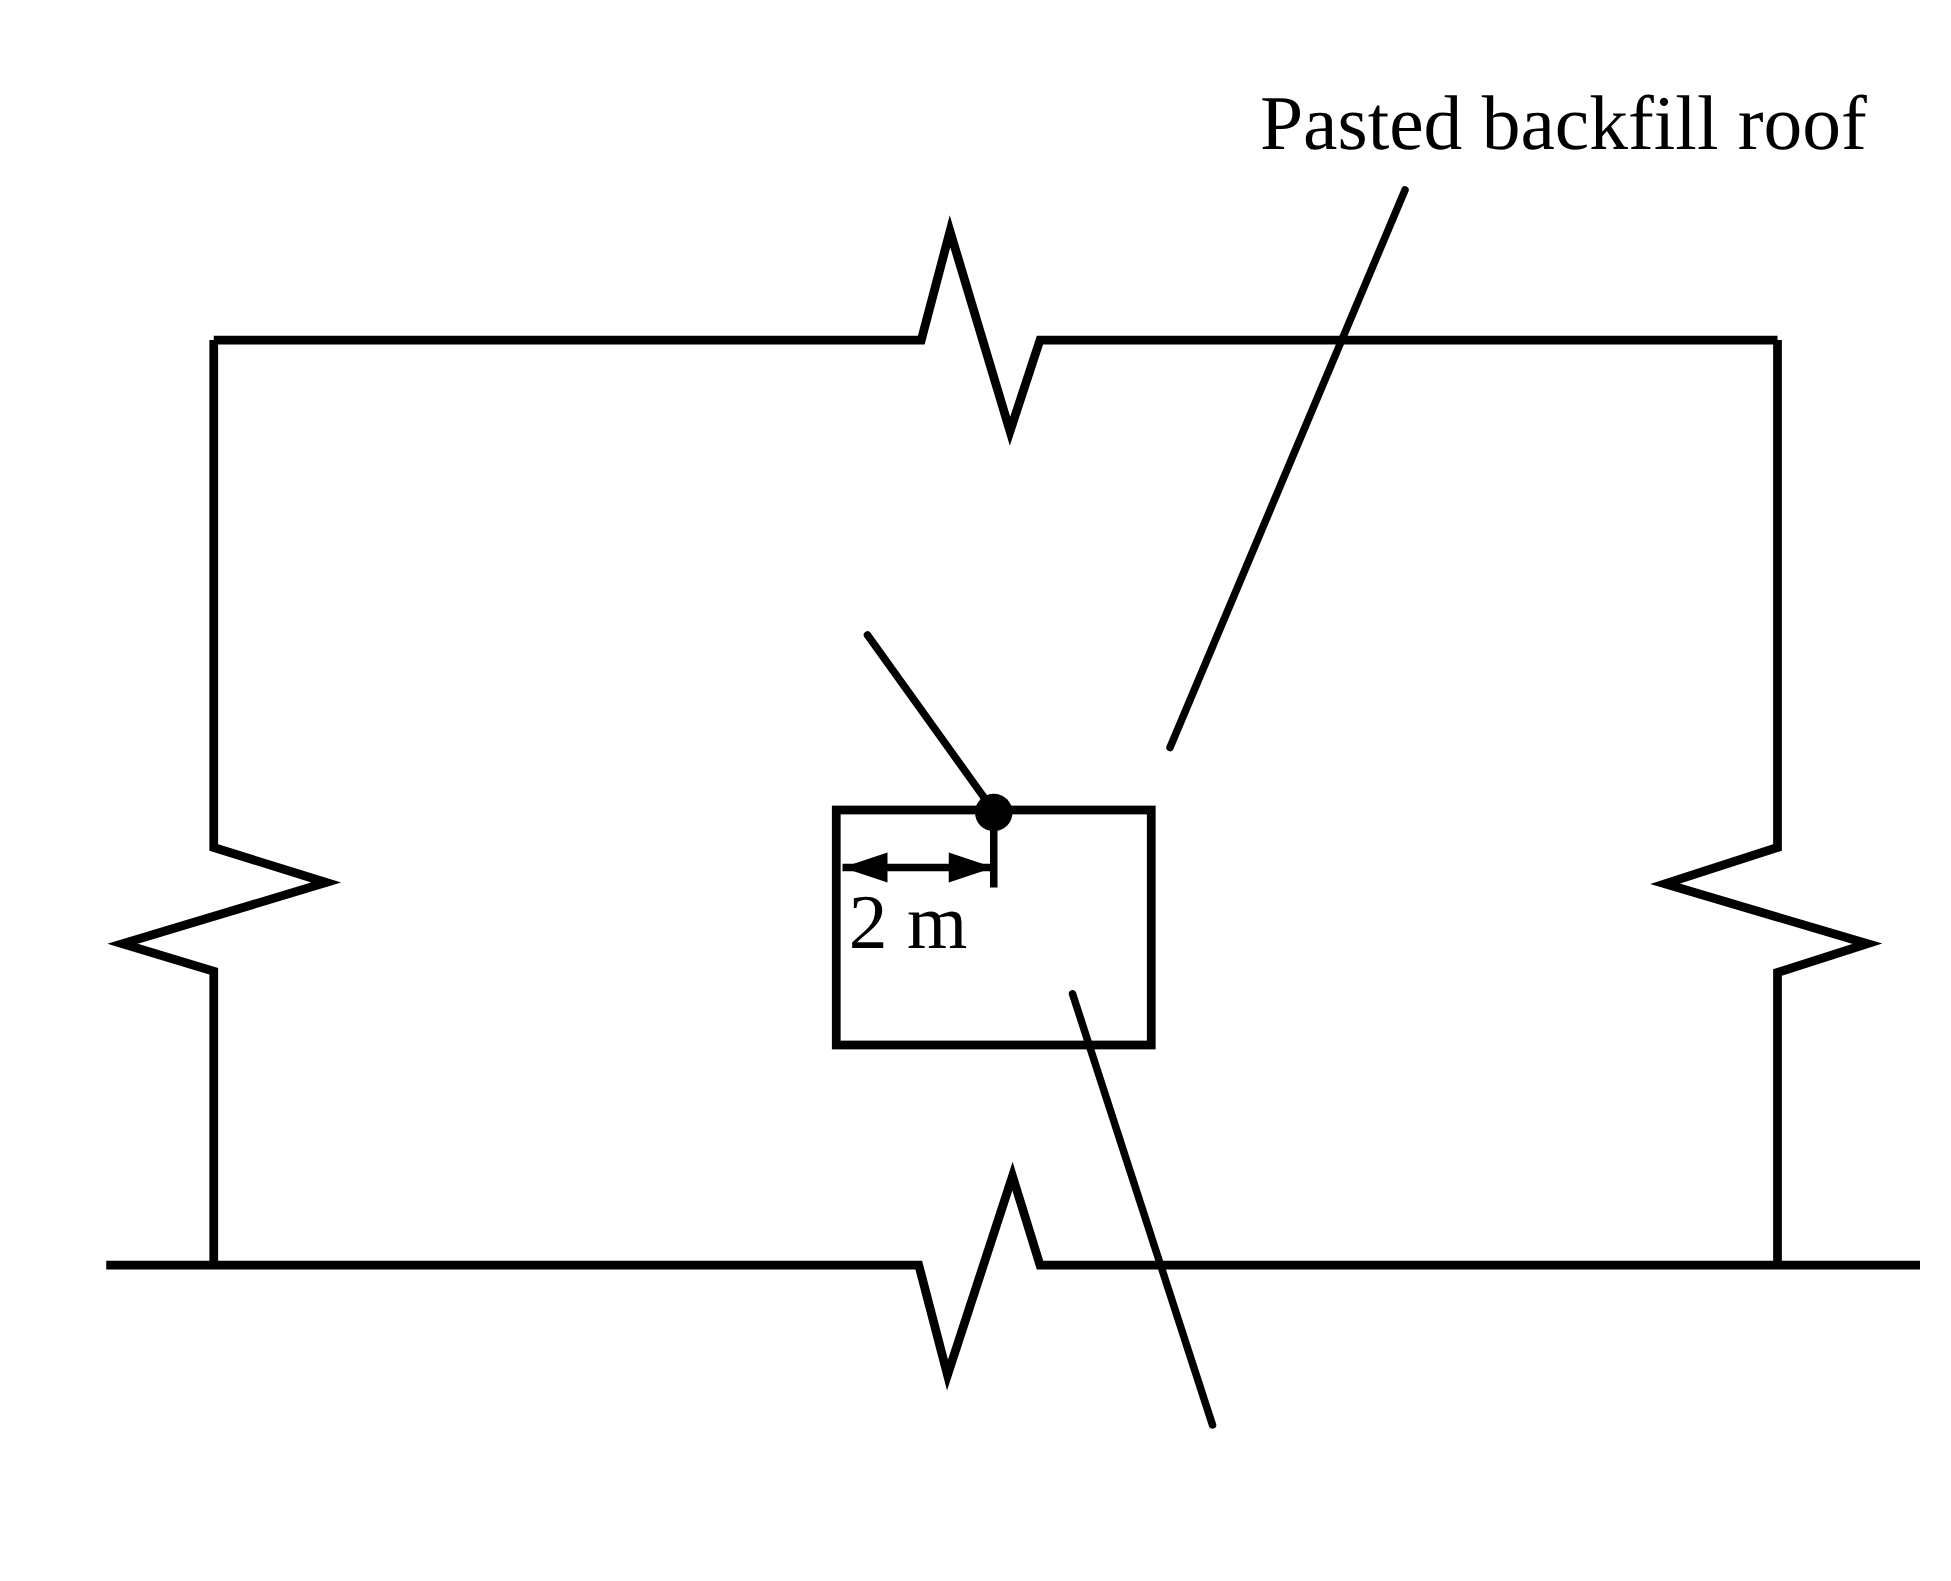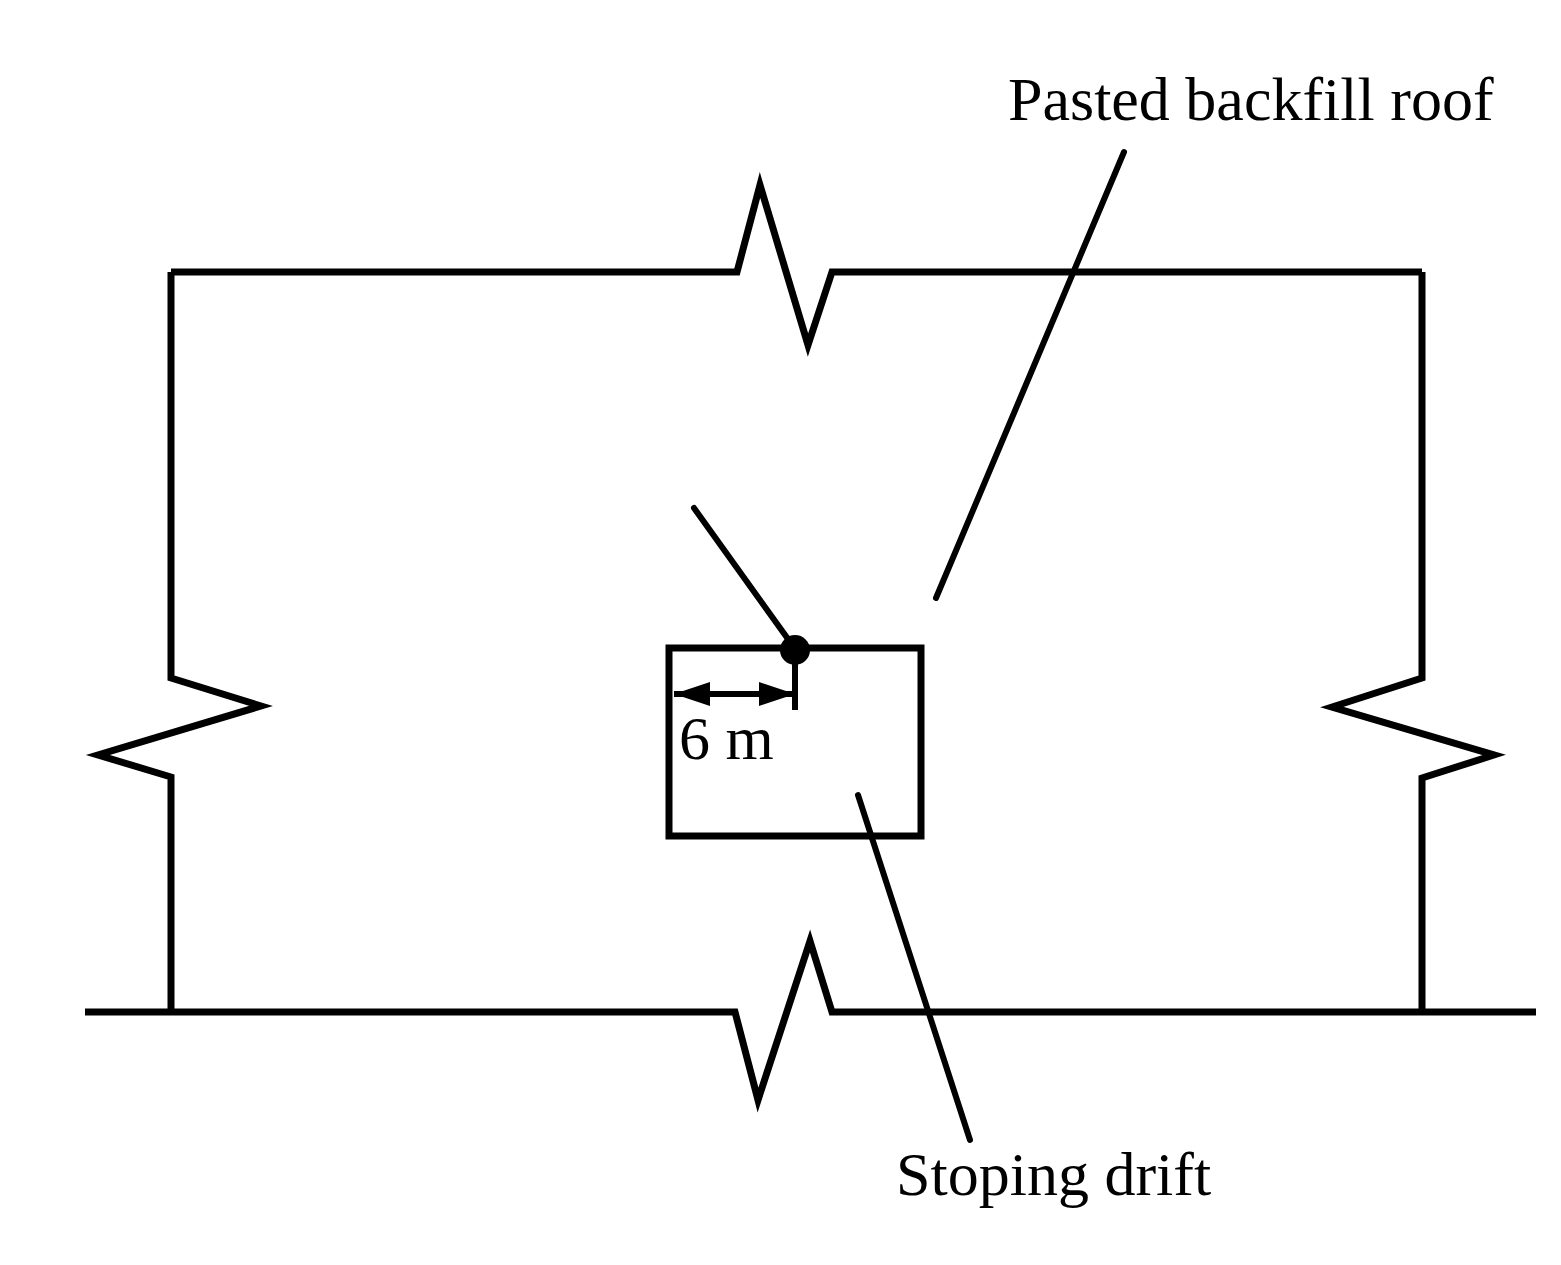--- a/index.html
+++ b/index.html
@@ -122,17 +122,16 @@
       <line class="leader-line" x1="858" y1="795" x2="970" y2="1140"></line>
     </g>
 
     <circle class="point-dot" cx="795" cy="650" r="15"></circle>
 
   </svg>
 
   <div class="diagram-label" id="label-pasted-backfill-roof">Pasted backfill roof</div>
 
 
-  <div class="diagram-label" id="label-stoping-drift">Stoping drift</div>
 
-  <div class="diagram-label" id="label-dimension-2m">6 m</div>
+  <div class="diagram-label" id="label-dimension-2m">2 m</div>
 
 </div>
 
 </body></html>

